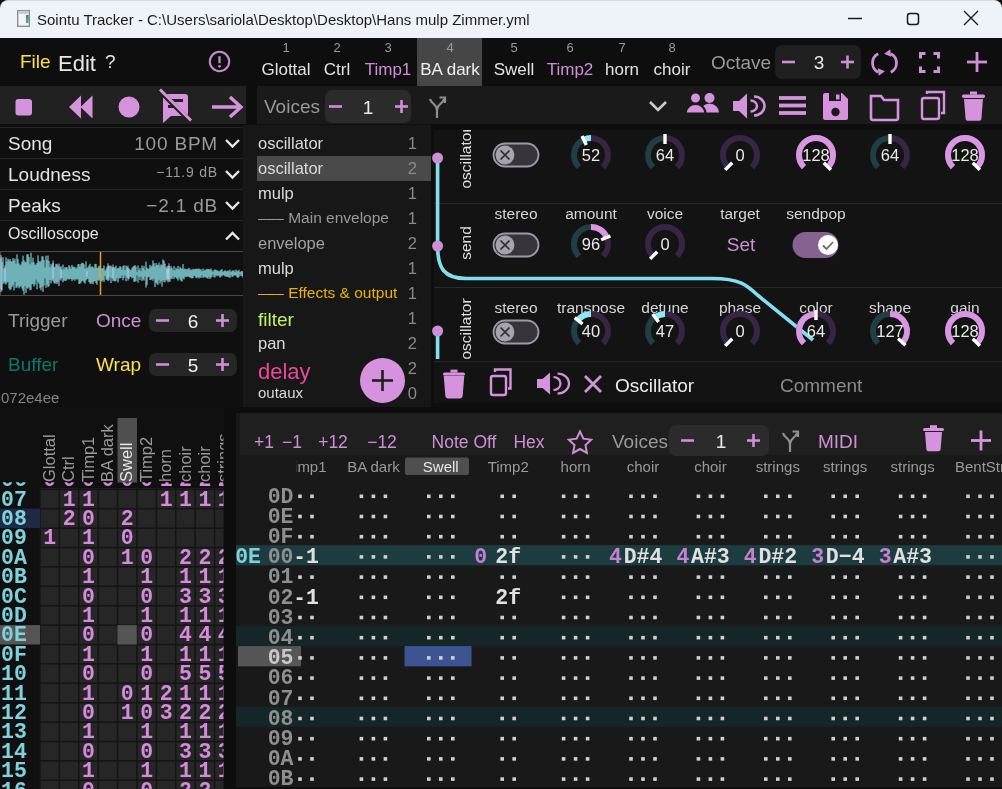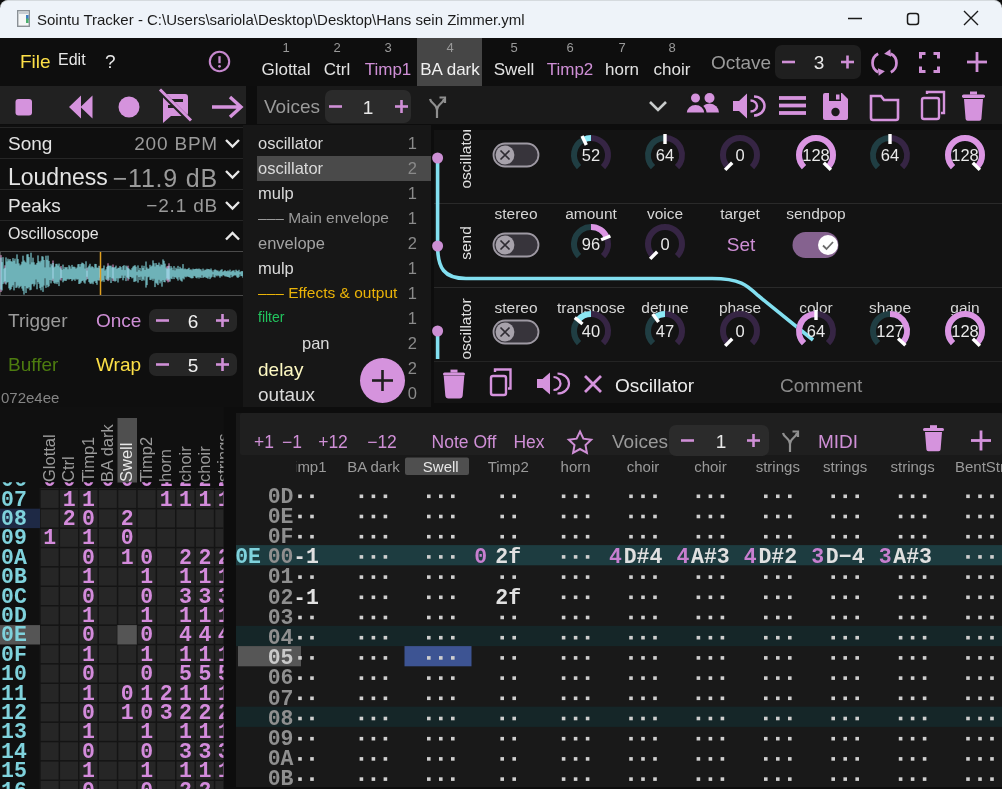--- a/index.html
+++ b/index.html
@@ -1,29 +1,29 @@
 <!DOCTYPE html>
 <html><head><meta charset="utf-8"><style>html,body{margin:0;padding:0;width:1002px;height:789px;overflow:hidden;background:#0d0d0d;font-family:"Liberation Sans",sans-serif;}.ab{position:absolute;}div{box-sizing:border-box;}</style></head><body>
 <div class="ab" style="left:0;top:0;width:1002px;height:38px;background:#eef3f9;border-radius:8px 8px 0 0;border-top:1px solid #d5dade;"></div>
 <svg class="ab" style="left:17px;top:10px;" width="14" height="17">
     <rect x="0.7" y="0.7" width="11.6" height="15.6" fill="#f4f6f6" stroke="#8a9096" stroke-width="1.4"></rect>
     <rect x="1.5" y="1.5" width="10" height="2.5" fill="#c8cdd2"></rect>
     <rect x="9" y="5" width="2.6" height="5" fill="#3f7fbf"></rect>
     <rect x="9" y="8.5" width="2.6" height="4.5" fill="#4caf6e"></rect>
   </svg>
-<div class="ab" style="left:37px;top:11px;font-size:15px;color:#1b1b1b;">Sointu Tracker - C:\Users\sariola\Desktop\Desktop\Hans sein Zimmer.yml</div>
+<div class="ab" style="left:37px;top:11px;font-size:15px;color:#1b1b1b;">Sointu Tracker - C:\Users\sariola\Desktop\Desktop\Hans mulp Zimmer.yml</div>
 <svg class="ab" style="left:840px;top:0;" width="162" height="38">
     <line x1="8" y1="18.5" x2="22" y2="18.5" stroke="#1a1a1a" stroke-width="1.5"></line>
     <rect x="67.5" y="13.5" width="11" height="11" rx="2.5" fill="none" stroke="#1a1a1a" stroke-width="1.5"></rect>
     <path d="M124,11 l14,14 M138,11 l-14,14" stroke="#1a1a1a" stroke-width="1.4"></path>
   </svg>
 <div class="ab" style="left:0;top:38px;width:1002px;height:48px;background:#0e0e0e;"></div>
 <div class="ab" style="left:417px;top:38px;width:65px;height:48px;background:#464646;"></div>
 <div class="ab" style="left:20px;top:51px;font-size:19px;color:#fde047;">File</div>
-<div class="ab" style="left:58px;top:51px;font-size:16px;color:#e8e8e8;">Edit</div>
+<div class="ab" style="left:58px;top:51px;font-size:22px;color:#e8e8e8;">Edit</div>
 <div class="ab" style="left:105px;top:51px;font-size:19px;color:#e8e8e8;">?</div>
 <svg class="ab" style="left:208px;top:50px;" width="23" height="23">
     <circle cx="11.5" cy="11.5" r="9.7" fill="none" stroke="#c688ce" stroke-width="2.1"></circle>
     <line x1="11.5" y1="6.2" x2="11.5" y2="13.2" stroke="#c688ce" stroke-width="2.3"></line>
     <circle cx="11.5" cy="16.3" r="1.4" fill="#c688ce"></circle>
   </svg>
 <div class="ab" style="left:256px;top:40px;width:60px;height:14px;font-size:13px;color:#9a9a9a;text-align:center;">1</div>
 <div class="ab" style="left:241px;top:60px;width:90px;height:18px;font-size:17px;color:#e2e2e2;text-align:center;">Glottal</div>
 <div class="ab" style="left:307px;top:40px;width:60px;height:14px;font-size:13px;color:#9a9a9a;text-align:center;">2</div>
 <div class="ab" style="left:292px;top:60px;width:90px;height:18px;font-size:17px;color:#e2e2e2;text-align:center;">Ctrl</div>
@@ -112,27 +112,27 @@
     <path d="M231,8 h10 l3,4 h14 v18 a2,2 0 0,1 -2,2 h-23 a2,2 0 0,1 -2,-2z" fill="none" stroke="#d593dd" stroke-width="2.6"></path>
     <rect x="282" y="10" width="17" height="21" rx="2" fill="none" stroke="#d593dd" stroke-width="2.4"></rect>
     <path d="M287,6 v-2 h17 v21 h-3" fill="none" stroke="#d593dd" stroke-width="2.4"></path>
     <path d="M324,11 h19 l-1.6,20 a2,2 0 0,1 -2,1.8 h-11.8 a2,2 0 0,1 -2,-1.8z" fill="#d593dd"></path>
     <rect x="322" y="6.5" width="23" height="3.4" rx="1.6" fill="#d593dd"></rect>
     <rect x="330" y="3.5" width="7" height="3" fill="#d593dd"></rect>
   </svg>
 <div class="ab" style="left:0;top:125px;width:245px;height:282px;background:#0f0f0f;"></div>
 <div class="ab" style="left:0;top:127px;width:245px;height:31px;border-top:1px solid #262626;"></div>
 <div class="ab" style="left:8px;top:133px;font-size:19px;color:#e4e4e4;">Song</div>
-<div class="ab" style="left:60px;top:133px;width:158px;font-size:19px;color:#9a9a9a;text-align:right;letter-spacing:0.8px;">200 BPM</div>
+<div class="ab" style="left:60px;top:133px;width:158px;font-size:19px;color:#9a9a9a;text-align:right;letter-spacing:0.8px;">100 BPM</div>
 <svg class="ab" style="left:224px;top:138px;" width="17" height="11">
     <path d="M2,2 l6.5,6.5 l6.5,-6.5" fill="none" stroke="#e8e8e8" stroke-width="2.4"></path>
   </svg>
 <div class="ab" style="left:0;top:157.5px;width:245px;height:31px;border-top:1px solid #262626;"></div>
-<div class="ab" style="left:8px;top:163.5px;font-size:23px;color:#e4e4e4;">Loudness</div>
-<div class="ab" style="left:60px;top:163.5px;width:158px;font-size:25px;color:#9a9a9a;text-align:right;letter-spacing:0.8px;padding-left:15px;">−11.9 dB</div>
+<div class="ab" style="left:8px;top:163.5px;font-size:19px;color:#e4e4e4;">Loudness</div>
+<div class="ab" style="left:60px;top:163.5px;width:158px;font-size:14px;color:#9a9a9a;text-align:right;letter-spacing:0.8px;padding-left:15px;">−11.9 dB</div>
 <svg class="ab" style="left:224px;top:168.5px;" width="17" height="11">
     <path d="M2,2 l6.5,6.5 l6.5,-6.5" fill="none" stroke="#e8e8e8" stroke-width="2.4"></path>
   </svg>
 <div class="ab" style="left:0;top:188.5px;width:245px;height:31px;border-top:1px solid #262626;"></div>
 <div class="ab" style="left:8px;top:194.5px;font-size:19px;color:#e4e4e4;">Peaks</div>
 <div class="ab" style="left:60px;top:194.5px;width:158px;font-size:19px;color:#9a9a9a;text-align:right;letter-spacing:0.8px;">−2.1 dB</div>
 <svg class="ab" style="left:224px;top:199.5px;" width="17" height="11">
     <path d="M2,2 l6.5,6.5 l6.5,-6.5" fill="none" stroke="#e8e8e8" stroke-width="2.4"></path>
   </svg>
 <div class="ab" style="left:0;top:219.5px;width:245px;height:31px;border-top:1px solid #262626;"></div>
@@ -148,21 +148,21 @@
   </svg>
 <div class="ab" style="left:8px;top:310px;font-size:19px;color:#9a9a9a;">Trigger</div>
 <div class="ab" style="left:96px;top:310px;font-size:19px;color:#cf8fd6;">Once</div>
 <div class="ab" style="left:149px;top:309px;width:88px;height:23px;background:#262626;border-radius:7px;"></div>
 <svg class="ab" style="left:149px;top:309px;" width="88" height="23">
     <line x1="7" y1="11.5" x2="20" y2="11.5" stroke="#cf8fd6" stroke-width="2.6"></line>
     <text x="44.0" y="18.5" font-size="19" fill="#f0f0f0" text-anchor="middle" font-family="Liberation Sans">6</text>
     <line x1="67" y1="11.5" x2="80" y2="11.5" stroke="#cf8fd6" stroke-width="2.6"></line>
     <line x1="73.5" y1="5.0" x2="73.5" y2="18.0" stroke="#cf8fd6" stroke-width="2.6"></line>
   </svg>
-<div class="ab" style="left:8px;top:354px;font-size:19px;color:#4d7c0f;text-align:center;">Buffer</div>
+<div class="ab" style="left:8px;top:354px;font-size:19px;color:#0f766e;text-align:center;">Buffer</div>
 <div class="ab" style="left:96px;top:354px;font-size:19px;color:#fde047;">Wrap</div>
 <div class="ab" style="left:149px;top:353px;width:88px;height:23px;background:#262626;border-radius:7px;"></div>
 <svg class="ab" style="left:149px;top:353px;" width="88" height="23">
     <line x1="7" y1="11.5" x2="20" y2="11.5" stroke="#cf8fd6" stroke-width="2.6"></line>
     <text x="44.0" y="18.5" font-size="19" fill="#f0f0f0" text-anchor="middle" font-family="Liberation Sans">5</text>
     <line x1="67" y1="11.5" x2="80" y2="11.5" stroke="#cf8fd6" stroke-width="2.6"></line>
     <line x1="73.5" y1="5.0" x2="73.5" y2="18.0" stroke="#cf8fd6" stroke-width="2.6"></line>
   </svg>
 <div class="ab" style="left:1px;top:389px;font-size:15px;color:#858585;">072e4ee</div>
 <div class="ab" style="left:243px;top:125px;width:188px;height:282px;background:#171717;"></div>
@@ -174,27 +174,27 @@
 <div class="ab" style="left:258px;top:184px;font-size:16.5px;color:#dadada;white-space:pre;">mulp</div>
 <div class="ab" style="left:393px;top:184px;width:24px;font-size:16.5px;color:#8a8a8a;text-align:right;">1</div>
 <div class="ab" style="left:258px;top:209px;font-size:15.5px;color:#9a9a9a;white-space:pre;">––– Main envelope</div>
 <div class="ab" style="left:393px;top:209px;width:24px;font-size:16.5px;color:#8a8a8a;text-align:right;">1</div>
 <div class="ab" style="left:258px;top:234px;font-size:16.5px;color:#a3a3a3;white-space:pre;">envelope</div>
 <div class="ab" style="left:393px;top:234px;width:24px;font-size:16.5px;color:#8a8a8a;text-align:right;">2</div>
 <div class="ab" style="left:258px;top:259px;font-size:16.5px;color:#dadada;white-space:pre;">mulp</div>
 <div class="ab" style="left:393px;top:259px;width:24px;font-size:16.5px;color:#8a8a8a;text-align:right;">1</div>
 <div class="ab" style="left:258px;top:284px;font-size:15.5px;color:#eab308;white-space:pre;">––– Effects &amp; output</div>
 <div class="ab" style="left:393px;top:284px;width:24px;font-size:16.5px;color:#8a8a8a;text-align:right;">1</div>
-<div class="ab" style="left:258px;top:309px;font-size:14px;color:#22c55e;white-space:pre;">filter</div>
+<div class="ab" style="left:258px;top:309px;font-size:19px;color:#bef264;white-space:pre;">filter</div>
 <div class="ab" style="left:393px;top:309px;width:24px;font-size:16.5px;color:#8a8a8a;text-align:right;">1</div>
-<div class="ab" style="left:258px;top:334px;font-size:16.5px;color:#dadada;white-space:pre;margin-left:44px;">pan</div>
+<div class="ab" style="left:258px;top:334px;font-size:16.5px;color:#dadada;white-space:pre;">pan</div>
 <div class="ab" style="left:393px;top:334px;width:24px;font-size:16.5px;color:#8a8a8a;text-align:right;">2</div>
-<div class="ab" style="left:258px;top:359px;font-size:19px;color:#fef9c3;white-space:pre;">delay</div>
+<div class="ab" style="left:258px;top:359px;font-size:22px;color:#ec4899;white-space:pre;">delay</div>
 <div class="ab" style="left:393px;top:359px;width:24px;font-size:16.5px;color:#8a8a8a;text-align:right;">2</div>
-<div class="ab" style="left:258px;top:384px;font-size:19px;color:#dadada;white-space:pre;">outaux</div>
+<div class="ab" style="left:258px;top:384px;font-size:15px;color:#dadada;white-space:pre;">outaux</div>
 <div class="ab" style="left:393px;top:384px;width:24px;font-size:16.5px;color:#8a8a8a;text-align:right;">0</div>
 <div class="ab" style="left:359.5px;top:357.5px;width:45px;height:45px;border-radius:50%;background:#d593dd;"></div>
 <svg class="ab" style="left:359.5px;top:357.5px;" width="45" height="45">
     <line x1="12" y1="22.5" x2="33" y2="22.5" stroke="#1f1f1f" stroke-width="2.6"></line>
     <line x1="22.5" y1="12" x2="22.5" y2="33" stroke="#1f1f1f" stroke-width="2.6"></line>
   </svg>
 <div class="ab" style="left:434px;top:130px;width:568px;height:273px;background:#131313;"></div>
 <div class="ab" style="left:434px;top:203px;width:568px;height:1px;background:#2a2a2a;"></div>
 <div class="ab" style="left:434px;top:287px;width:568px;height:1px;background:#2a2a2a;"></div>
 <div class="ab" style="left:434px;top:361px;width:568px;height:1px;background:#242424;"></div>

